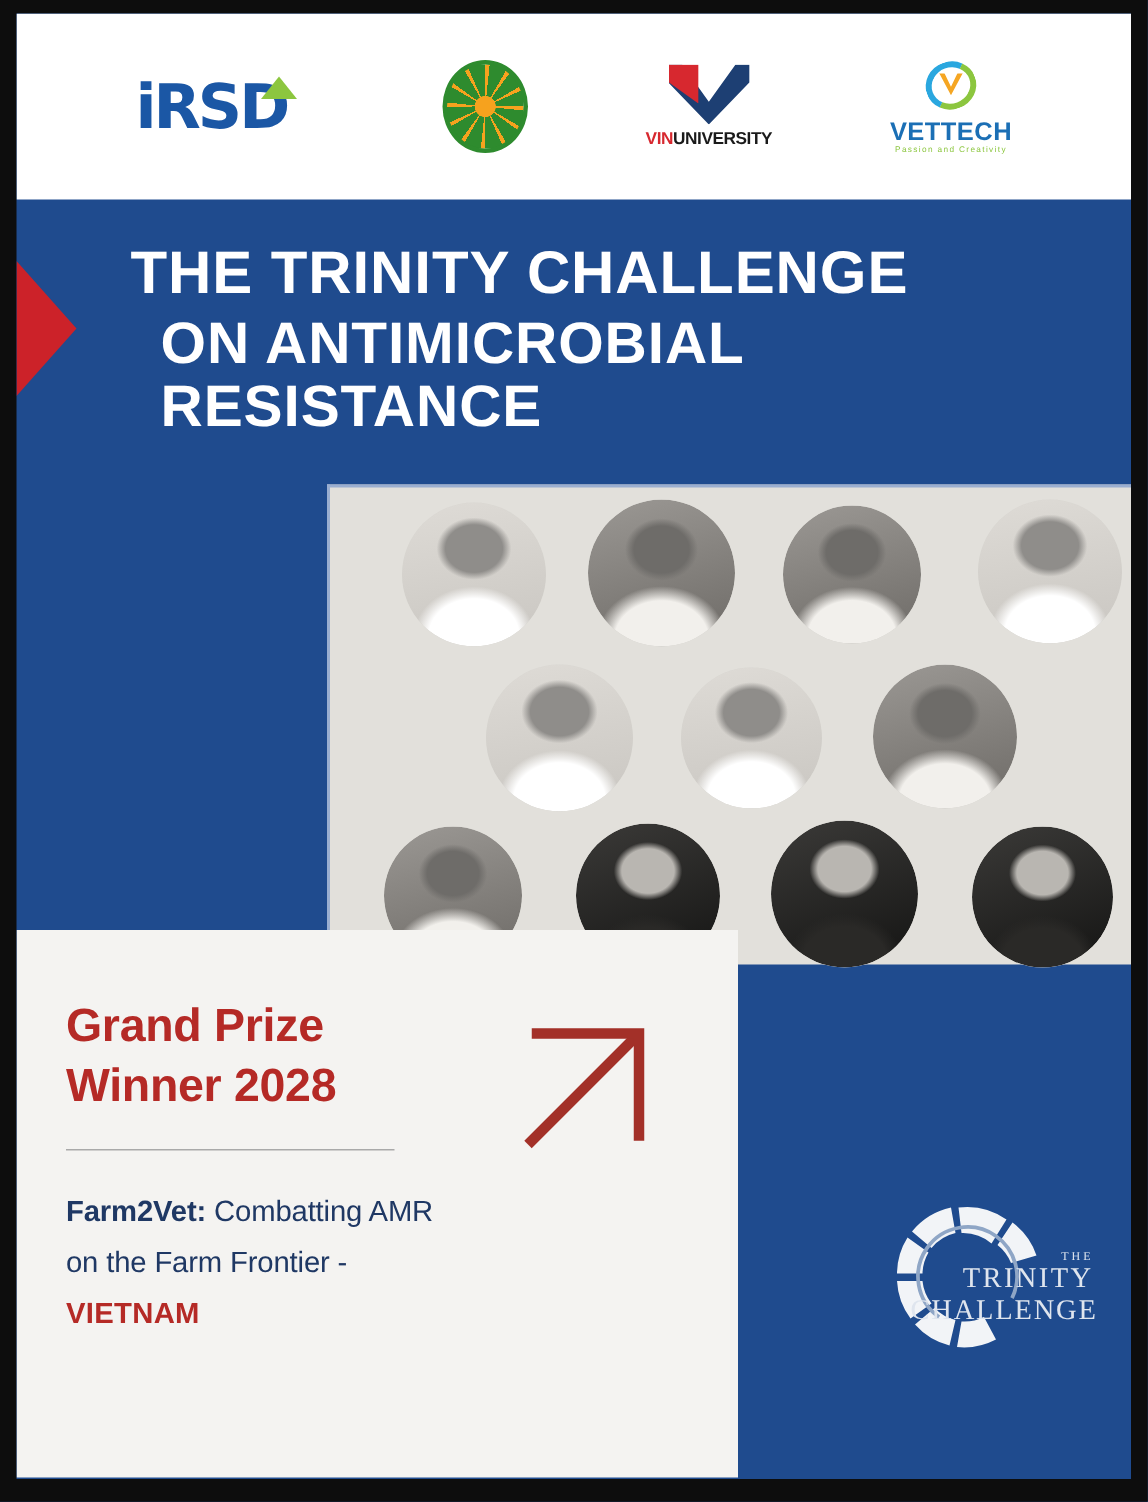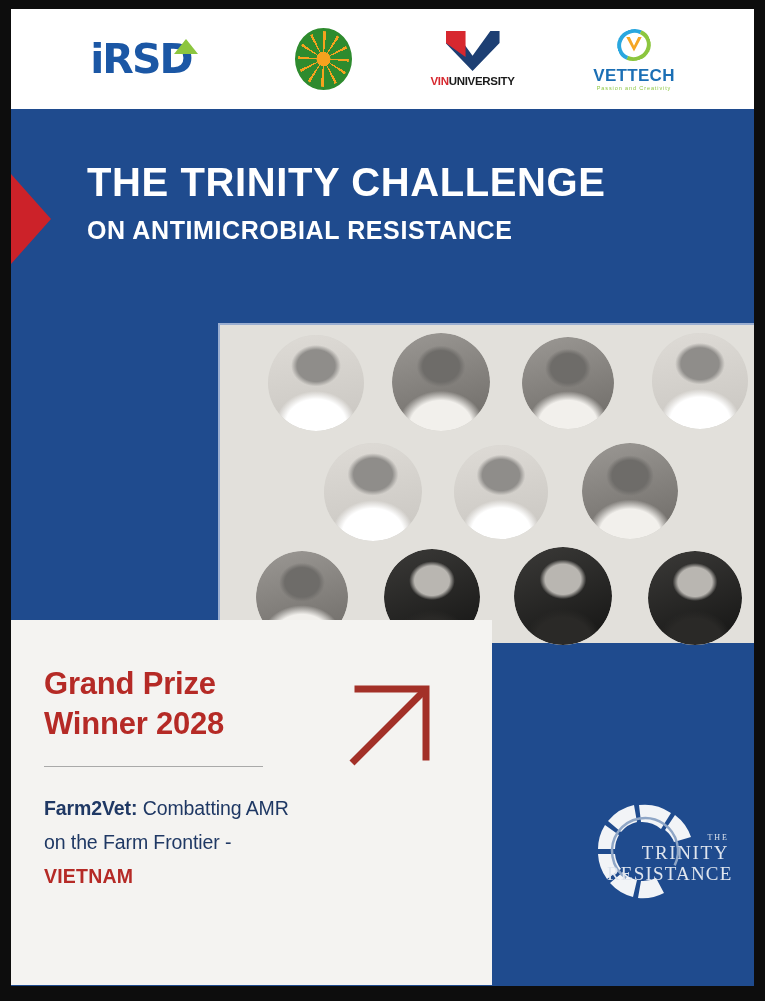--- a/index.html
+++ b/index.html
@@ -28,21 +28,21 @@
     height: 977px;
     background: #1f4b8e;
     overflow: hidden;
   }
 
   
   .logo-bar {
     position: absolute;
     left: 0; top: 0;
     width: 743px;
-    height: 100px;
+    height: 124px;
     background: #ffffff;
     display: flex;
     align-items: center;
     justify-content: space-around;
     padding: 0 40px;
   }
   .logo-slot {
     display: flex;
     flex-direction: column;
     align-items: center;
@@ -160,26 +160,27 @@
   .headline .l1 {
     color: #ffffff;
     font-size: 40px;
     font-weight: bold;
     letter-spacing: 0.6px;
     line-height: 46px;
     font-family: "Liberation Sans", sans-serif;
   }
   .headline .l2 {
     color: #ffffff;
-    font-size: 25px;
+    font-size: 39px;
     font-weight: bold;
     letter-spacing: 0.6px;
     line-height: 42px;
     margin-top: 4px;
     font-family: "Liberation Sans", sans-serif;
+    margin-left: 20px;
   }
 
   
   .red-tri {
     position: absolute;
     left: 0; top: 165px;
     width: 0; height: 0;
     border-top: 45px solid transparent;
     border-bottom: 45px solid transparent;
     border-left: 40px solid #cc2229;
@@ -404,18 +405,18 @@
           <path d="M -40 -26 A 46 46 0 0 0 -47 -2 L -30 -2 A 29 29 0 0 1 -26 -16 Z" fill="#f2f4f7"></path>
           <path d="M -47 3 A 46 46 0 0 0 -38 28 L -24 18 A 29 29 0 0 1 -30 3 Z" fill="#f2f4f7"></path>
           <path d="M -35 32 A 46 46 0 0 0 -12 46 L -8 29 A 29 29 0 0 1 -22 21 Z" fill="#f2f4f7"></path>
           <path d="M -7 47 A 46 46 0 0 0 19 42 L 11 27 A 29 29 0 0 1 -4 30 Z" fill="#f2f4f7"></path>
           <circle cx="0" cy="0" r="33" fill="none" stroke="#8fa6c6" stroke-width="2.5" stroke-dasharray="150 60" transform="rotate(125)"></circle>
         </g>
       </svg>
       <div class="tc-word">
         <div class="tc-the">THE</div>
         <div class="tc-t1">TRINITY</div>
-        <div class="tc-t2">RESISTANCE</div>
+        <div class="tc-t2">CHALLENGE</div>
       </div>
     </div>
 
   </div>
 </div>
 
 </body></html>

